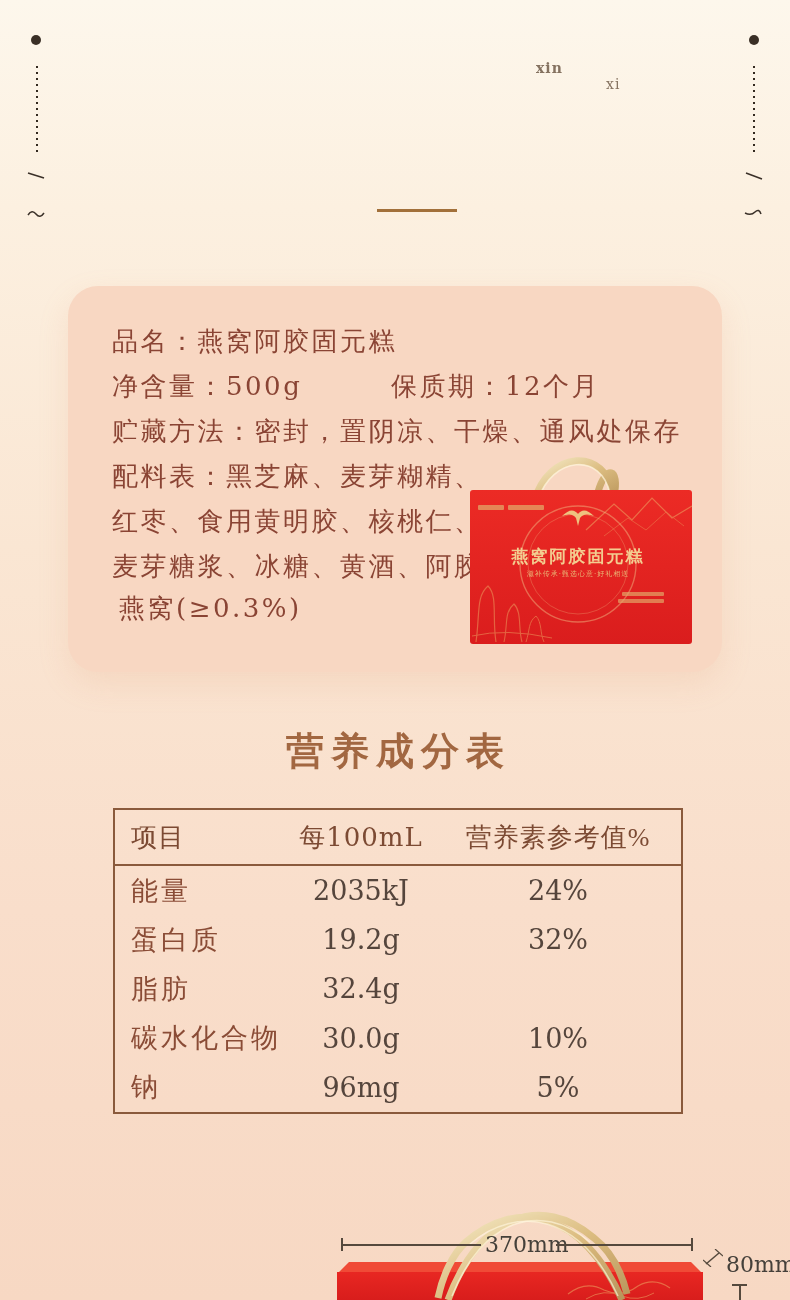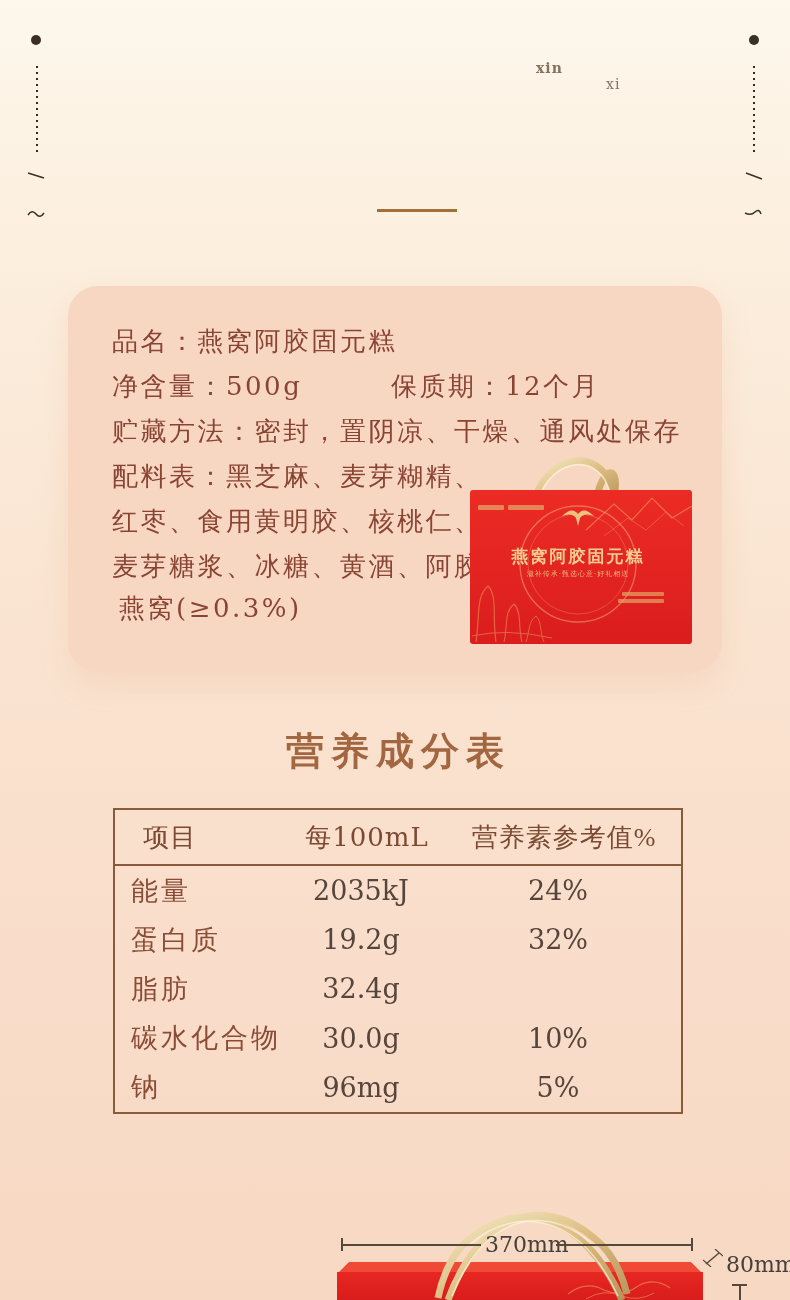--- a/index.html
+++ b/index.html
@@ -31,21 +31,21 @@
 
   
   .nutri-title{left:0;top:726px;width:790px;text-align:center;font-size:38px;font-weight:700;
     color:#a26741;letter-spacing:7px;text-indent:7px;}
   .nutri-table{left:113px;top:808px;width:570px;height:306px;border:2px solid #8a5a3c;box-sizing:border-box;}
   .nutri-header{display:grid;grid-template-columns:172px 148px 246px;height:54px;
     border-bottom:2px solid #8a5a3c;align-items:center;}
   .nutri-body{display:grid;grid-template-rows:repeat(5,1fr);height:246px;}
   .nutri-row{display:grid;grid-template-columns:172px 148px 246px;align-items:center;}
   .cell-item{padding-left:16px;text-align:left;font-size:27px;color:#8a4c36;letter-spacing:3px;}
-  .cell-head{font-size:26px;color:#7c4a33;letter-spacing:1px;margin-left:12px;}
+  .cell-head{font-size:26px;color:#7c4a33;letter-spacing:1px;}
   .cell-val{text-align:center;font-size:27px;color:#55453c;}
   .c2{text-align:center;}
   .c3{text-align:center;font-family:Liberation Serif, serif;}
 
   
   .dim{color:#45403a;font-size:22px;white-space:nowrap;}
   .dim-hline{height:2px;background:#55493d;top:1244px;}
   .dim-vtick{width:2px;height:13px;background:#55493d;top:1238px;}
   .bottom-boxart{left:330px;top:1192px;width:380px;height:108px;}
 </style>

